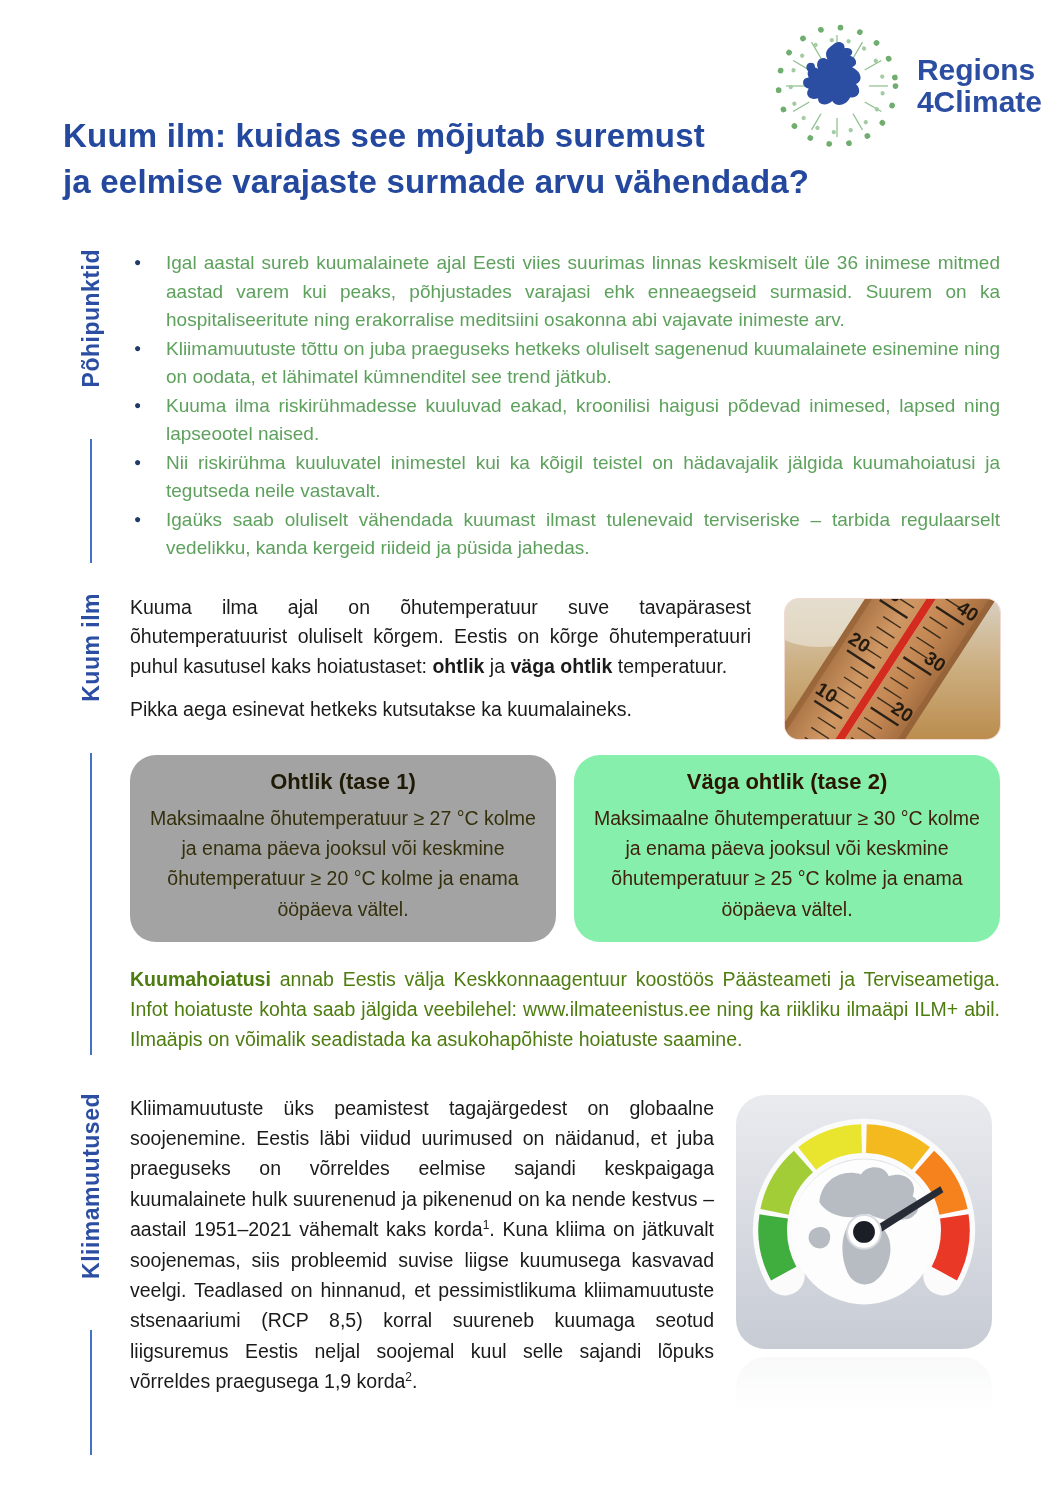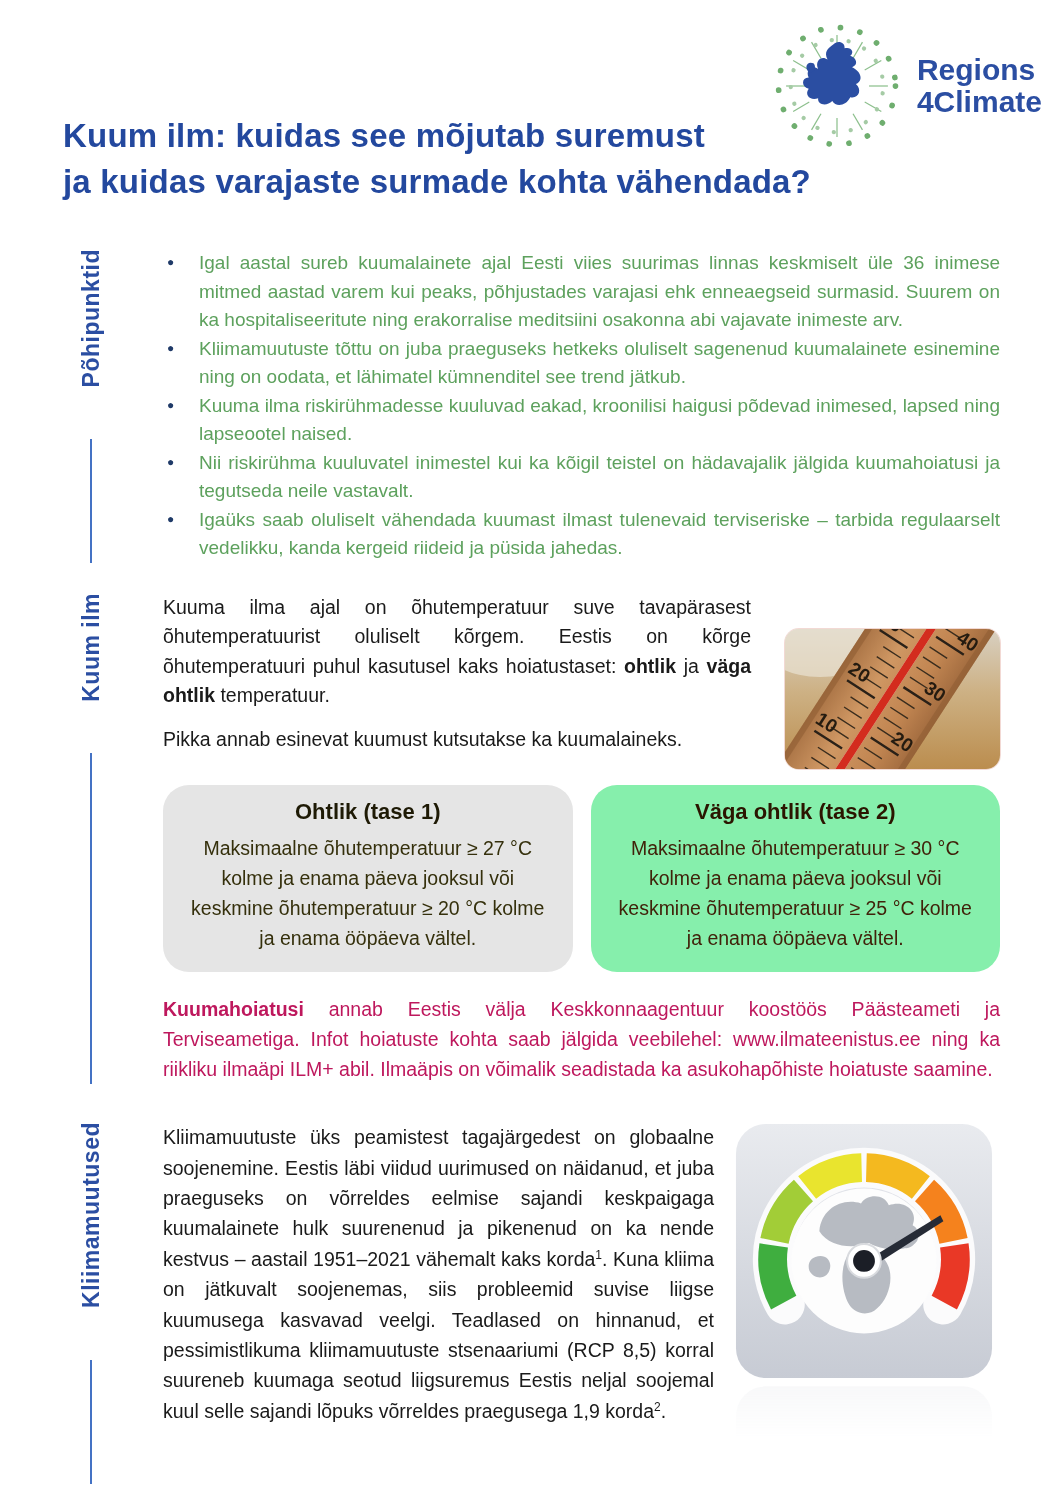--- a/index.html
+++ b/index.html
@@ -26,21 +26,21 @@
   }
   
   .section{display:flex;padding:0 58px 0 63px;}
   .side{width:56px;flex:0 0 56px;display:flex;flex-direction:column;align-items:center;}
   .side-label{
     writing-mode:vertical-rl;transform:rotate(180deg);
     font-size:23px;font-weight:bold;color:#2b4ea2;letter-spacing:0.5px;
     white-space:nowrap;
   }
   .side-line{width:2px;background:#4472c4;flex:1;margin-top:52px;min-height:50px;}
-  .content{flex:1;margin-left:44px;}
+  .content{flex:1;margin-left:11px;}
   
   .sec-keypoints{margin-top:44px;}
   .bullets{list-style:none;margin:0;padding:0;}
   .bullets li{
     position:relative;padding-left:36px;margin:0;
     color:#5da15d;font-size:19px;line-height:1.5;text-align:justify;
   }
   .bullets li::before{
     content:"●";position:absolute;left:4px;top:4px;
     font-size:12px;color:#1f3a68;
@@ -49,27 +49,27 @@
   .sec-hotweather{margin-top:30px;}
   .hw-top{display:flex;gap:34px;align-items:flex-end;}
   .hw-text{flex:1;font-size:19.5px;line-height:1.52;color:#1a1a1a;text-align:justify;}
   .hw-text p{margin:0 0 14px 0;}
   .thermo{
     flex:0 0 215px;width:215px;height:140px;border-radius:14px;overflow:hidden;
     box-shadow:0 0 0 1px rgba(230,180,170,.5);
   }
   .boxes{display:flex;gap:18px;margin-top:16px;}
   .warnbox{flex:1;border-radius:26px;padding:14px 20px 18px;text-align:center;}
-  .warnbox.yellow{background:#e5e5e5;color:#35300c;}
+  .warnbox.yellow{background:#a3a3a3;color:#35300c;}
   .warnbox.orange{background:#86efac;color:#40220a;}
   .warnbox .bx-title{font-weight:bold;font-size:22px;color:#1e1a05;margin-bottom:8px;}
   .warnbox.orange .bx-title{color:#2b1500;}
   .warnbox .bx-body{font-size:19.5px;line-height:1.55;}
   .warning-par{
-    margin:22px 0 0 0;color:#be185d;font-size:19.5px;line-height:1.55;text-align:justify;
+    margin:22px 0 0 0;color:#4d7c0f;font-size:19.5px;line-height:1.55;text-align:justify;
   }
   .warning-par .bold{font-weight:bold;}
   
   .sec-climate{margin-top:38px;}
   .cl-row{display:flex;gap:16px;}
   .cl-text{flex:1;font-size:19.5px;line-height:1.56;color:#1a1a1a;text-align:justify;margin:0;}
   .cl-text sup{font-size:12px;}
   .gauge-col{flex:0 0 270px;width:270px;}
   .gauge-reflection{
     transform:scaleY(-1);opacity:0.14;margin-top:-8px;
@@ -78,21 +78,21 @@
   }
 </style>
 </head>
 <body>
 
 <div class="page">
 
   <div class="header">
     <div class="title">
       <span>Kuum ilm: kuidas see mõjutab suremust</span><br>
-      <span>ja kuidas varajaste surmade kohta vähendada?</span>
+      <span>ja eelmise varajaste surmade arvu vähendada?</span>
     </div>
 
     <div class="logo">
       <svg width="132" height="132" viewBox="0 0 140 140">
 
         <g stroke="#8cbf8c" stroke-width="1.3">
           <line x1="104" y1="70" x2="124" y2="70"></line>
             <line x1="99.4" y1="53" x2="117" y2="43"></line>
           <line x1="87" y1="40.6" x2="97" y2="23.5"></line>
             <line x1="70" y1="36" x2="70" y2="16"></line>
@@ -140,21 +140,21 @@
 
   <div class="section sec-hotweather">
     <div class="side">
       <span class="side-label">Kuum ilm</span>
       <span class="side-line"></span>
     </div>
     <div class="content">
       <div class="hw-top">
         <div class="hw-text">
           <p><span>Kuuma ilma ajal on õhutemperatuur suve tavapärasest õhutemperatuurist oluliselt kõrgem. Eestis on kõrge õhutemperatuuri puhul kasutusel kaks hoiatustaset: </span><b>ohtlik</b><span> ja </span><b>väga ohtlik</b><span> temperatuur.</span></p>
-          <p>Pikka annab esinevat kuumust kutsutakse ka kuumalaineks.</p>
+          <p>Pikka aega esinevat hetkeks kutsutakse ka kuumalaineks.</p>
         </div>
 
         <div class="thermo">
           <svg width="215" height="140" viewBox="0 0 215 140">
             <defs>
               <linearGradient id="bgph" x1="0" y1="0" x2="0" y2="1">
                 <stop offset="0" stop-color="#d8d0c2"></stop>
                 <stop offset="0.45" stop-color="#cdb184"></stop>
                 <stop offset="1" stop-color="#bb8d4e"></stop>
               </linearGradient>

